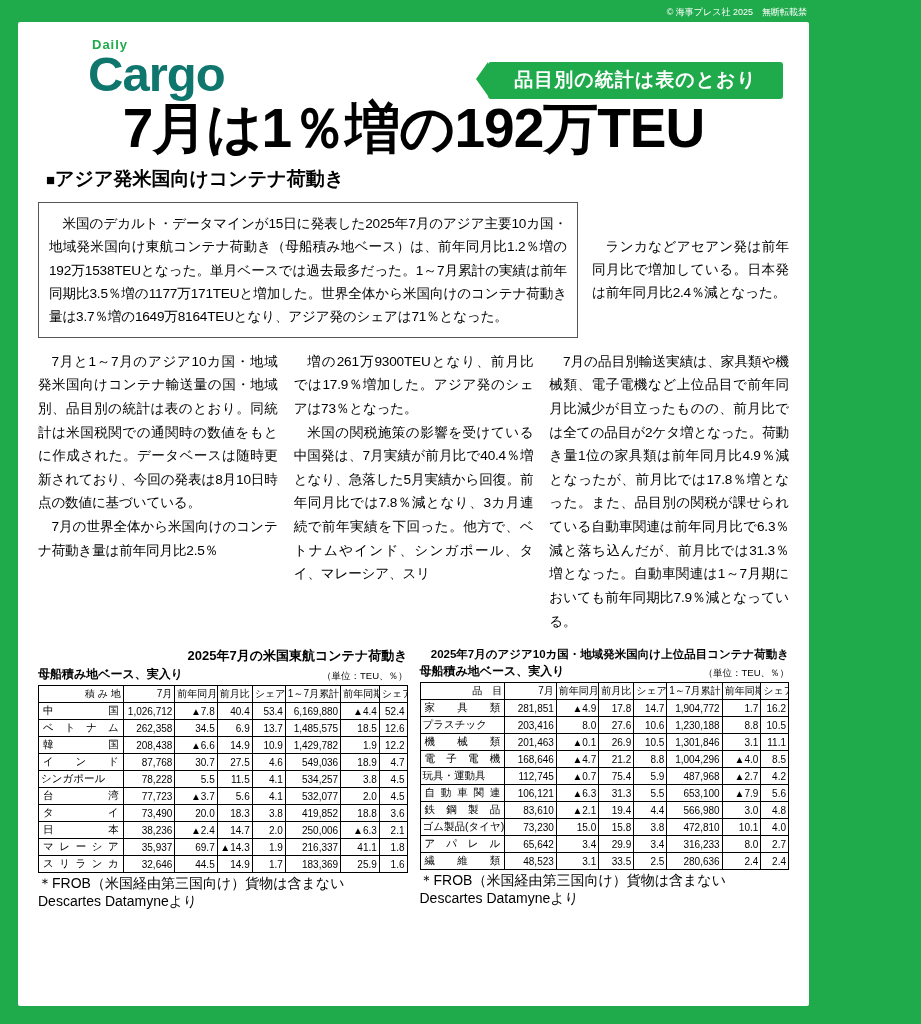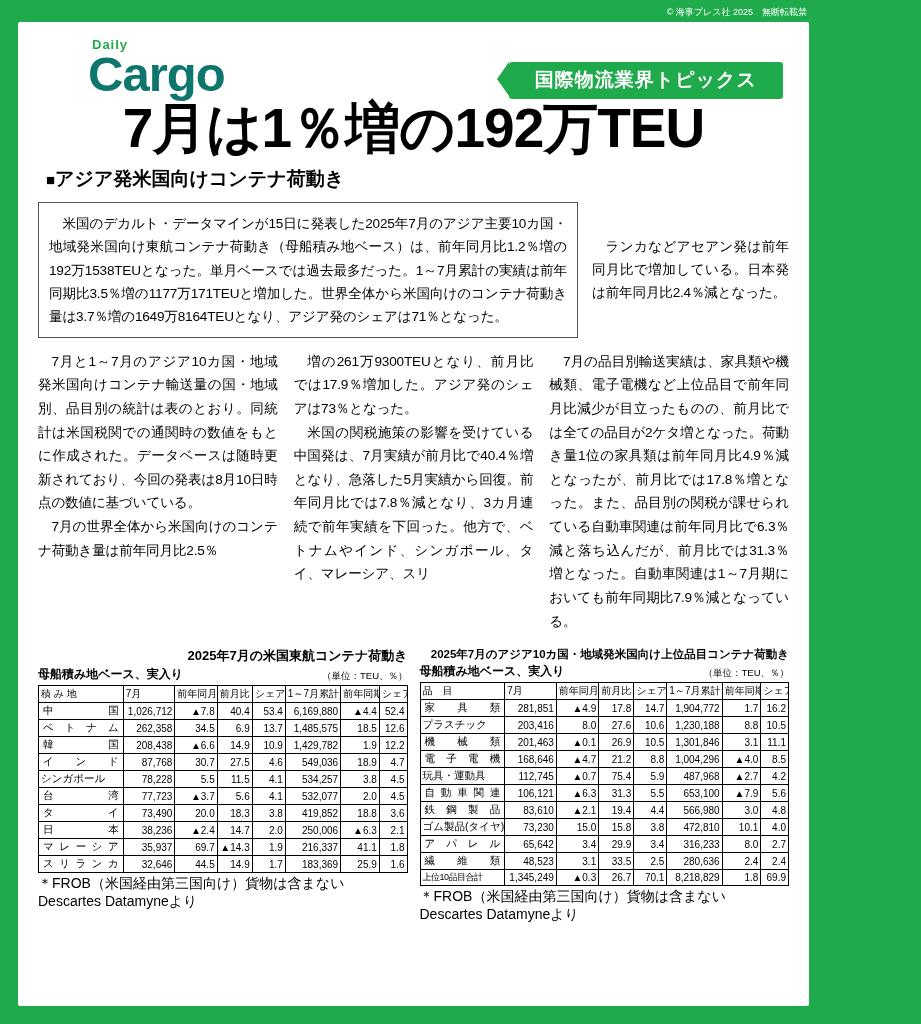--- a/index.html
+++ b/index.html
@@ -158,21 +158,21 @@
     table-layout: fixed;
   }
   table th, table td {
     border: 0.8px solid #000;
     padding: 1px 2px;
     height: 15px;
     white-space: nowrap;
     overflow: hidden;
   }
   table th {
-    text-align: left;
+    text-align: right;
     font-weight: normal;
     font-size: 10px;
   }
   td.name {
     text-align: left;
     font-size: 10.5px;
     letter-spacing: 0px;
   }
   td.name.spread {
     text-align: justify;
@@ -197,21 +197,21 @@
 <div class="page">
   <div class="copyright">© 海事プレス社 2025　無断転載禁</div>
 
   <div class="sheet">
 
     <div class="masthead">
       <div class="logo">
         <div class="daily">Daily</div>
         <div class="cargo">Cargo</div>
       </div>
-      <div class="topics-ribbon">国際物流業界トピックス</div>
+      <div class="topics-ribbon">品目別の統計は表のとおり</div>
     </div>
 
     <div class="headline">7月は1％増の192万TEU</div>
     <div class="subhead">
       <span class="mark">■</span><span>アジア発米国向けコンテナ荷動き</span>
     </div>
 
     <div class="lead-wrap">
       <div class="lead-box">
         <p>米国のデカルト・データマインが15日に発表した2025年7月のアジア主要10カ国・地域発米国向け東航コンテナ荷動き（母船積み地ベース）は、前年同月比1.2％増の192万1538TEUとなった。単月ベースでは過去最多だった。1～7月累計の実績は前年同期比3.5％増の1177万171TEUと増加した。世界全体から米国向けのコンテナ荷動き量は3.7％増の1649万8164TEUとなり、アジア発のシェアは71％となった。</p>
@@ -498,30 +498,20 @@
               <tr>
                 <td class="name spread">繊　維　類</td>
                 <td class="num">48,523</td>
                 <td class="num">3.1</td>
                 <td class="num">33.5</td>
                 <td class="num">2.5</td>
                 <td class="num">280,636</td>
                 <td class="num">2.4</td>
                 <td class="num">2.4</td>
               </tr>
-              <tr class="total">
-                <td class="name">上位10品目合計</td>
-                <td class="num">1,345,249</td>
-                <td class="num">▲0.3</td>
-                <td class="num">26.7</td>
-                <td class="num">70.1</td>
-                <td class="num">8,218,829</td>
-                <td class="num">1.8</td>
-                <td class="num">69.9</td>
-              </tr>
             </tbody>
         </table>
         <div class="tbl-foot">
           <span>＊FROB（米国経由第三国向け）貨物は含まない</span>
           <span>Descartes Datamyneより</span>
         </div>
       </div>
 
     </div>
   </div>

